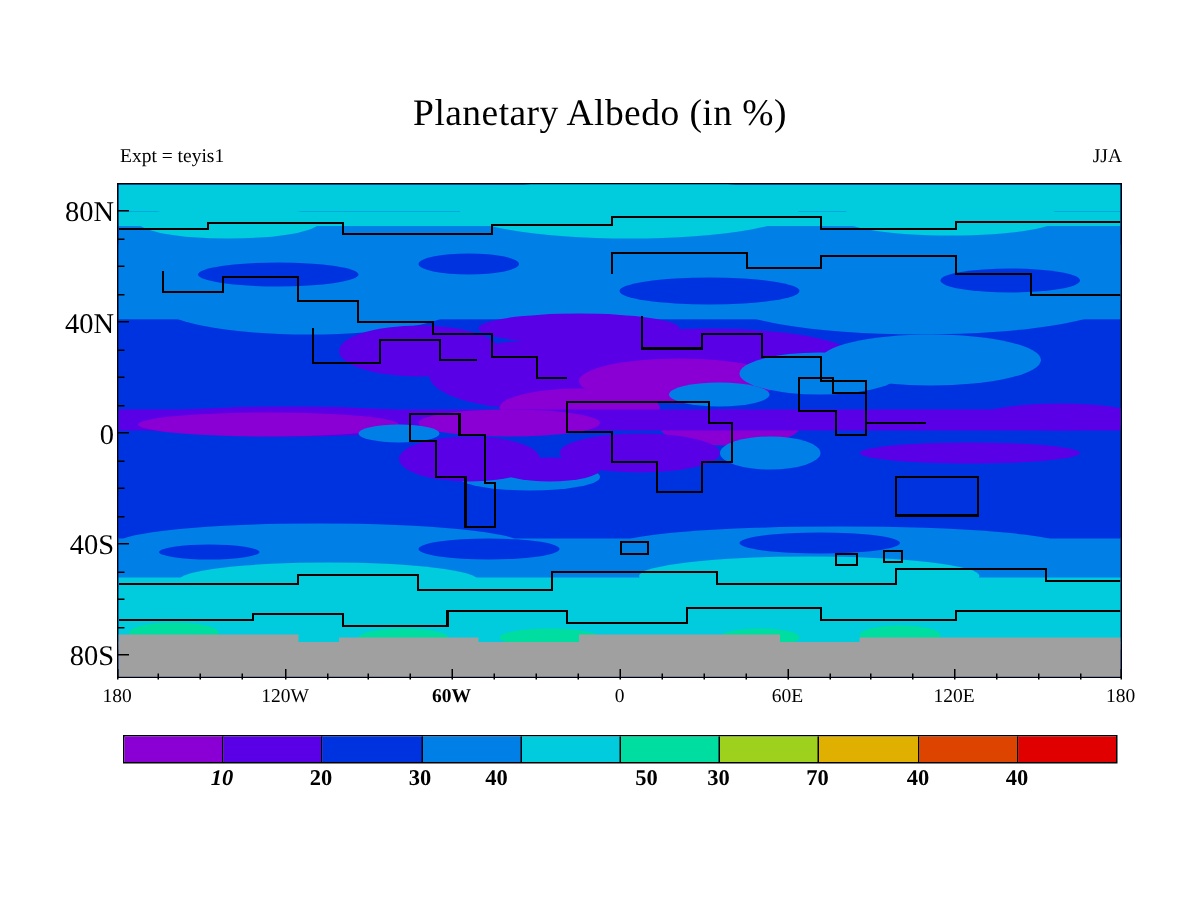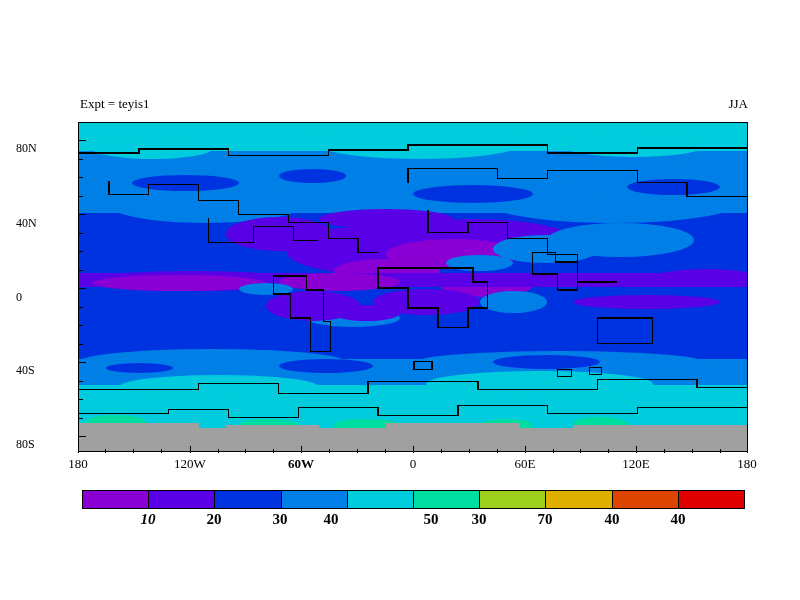--- a/index.html
+++ b/index.html
@@ -23,41 +23,42 @@
   .band{position:absolute;left:0;width:100%;}
 
   
   .blob{position:absolute;}
   .r{border-radius:50%/50%;}
 
   
   .coast{position:absolute;left:0;top:0;width:100%;height:100%;}
 
   
-  .ytick{position:absolute;right:748px;text-align:left;font-size:12px;
-         font-family:"Liberation Serif",serif;white-space:nowrap;margin-top:10px;}
+  .ytick{position:absolute;right:748px;text-align:right;font-size:19px;
+         font-family:"Liberation Serif",serif;white-space:nowrap;}
   .ytl{position:absolute;width:8px;height:1px;background:#000;left:78px;}
   .xtl{position:absolute;width:1px;height:7px;background:#000;}
   .xtlm{position:absolute;width:1px;height:4px;background:#000;}
   .xtick{position:absolute;top:456px;font-size:13px;font-family:"Liberation Serif",serif;
          text-align:center;width:60px;}
 
   
   .cbar{position:absolute;left:82px;top:490px;width:663px;height:19px;
         border:1px solid #000;box-sizing:border-box;display:flex;}
   .cseg{flex:1 1 0;height:100%;border-right:1px solid #000;box-sizing:border-box;}
   .cseg:last-child{border-right:none;}
   .clab{position:absolute;top:511px;font-size:15px;font-weight:bold;
         font-family:"Liberation Serif",serif;text-align:center;width:40px;}
 </style>
 </head>
 <body>
 
 <div class="page">
 
+  <div class="title">Planetary Albedo (in %)</div>
   <div class="hdr-left">Expt = teyis1</div>
   <div class="hdr-right">JJA</div>
 
   <div class="plot">
     <div class="canvas">
 
       <div class="band" style="top:0px;height:18px;background:#00ccdd"></div>
       <div class="band" style="top:18px;height:10px;background:#00ccdd"></div>
       <div class="band" style="top:28px;height:22px;background:#0080e6"></div>
       <div class="band" style="top:50px;height:40px;background:#0080e6"></div>

